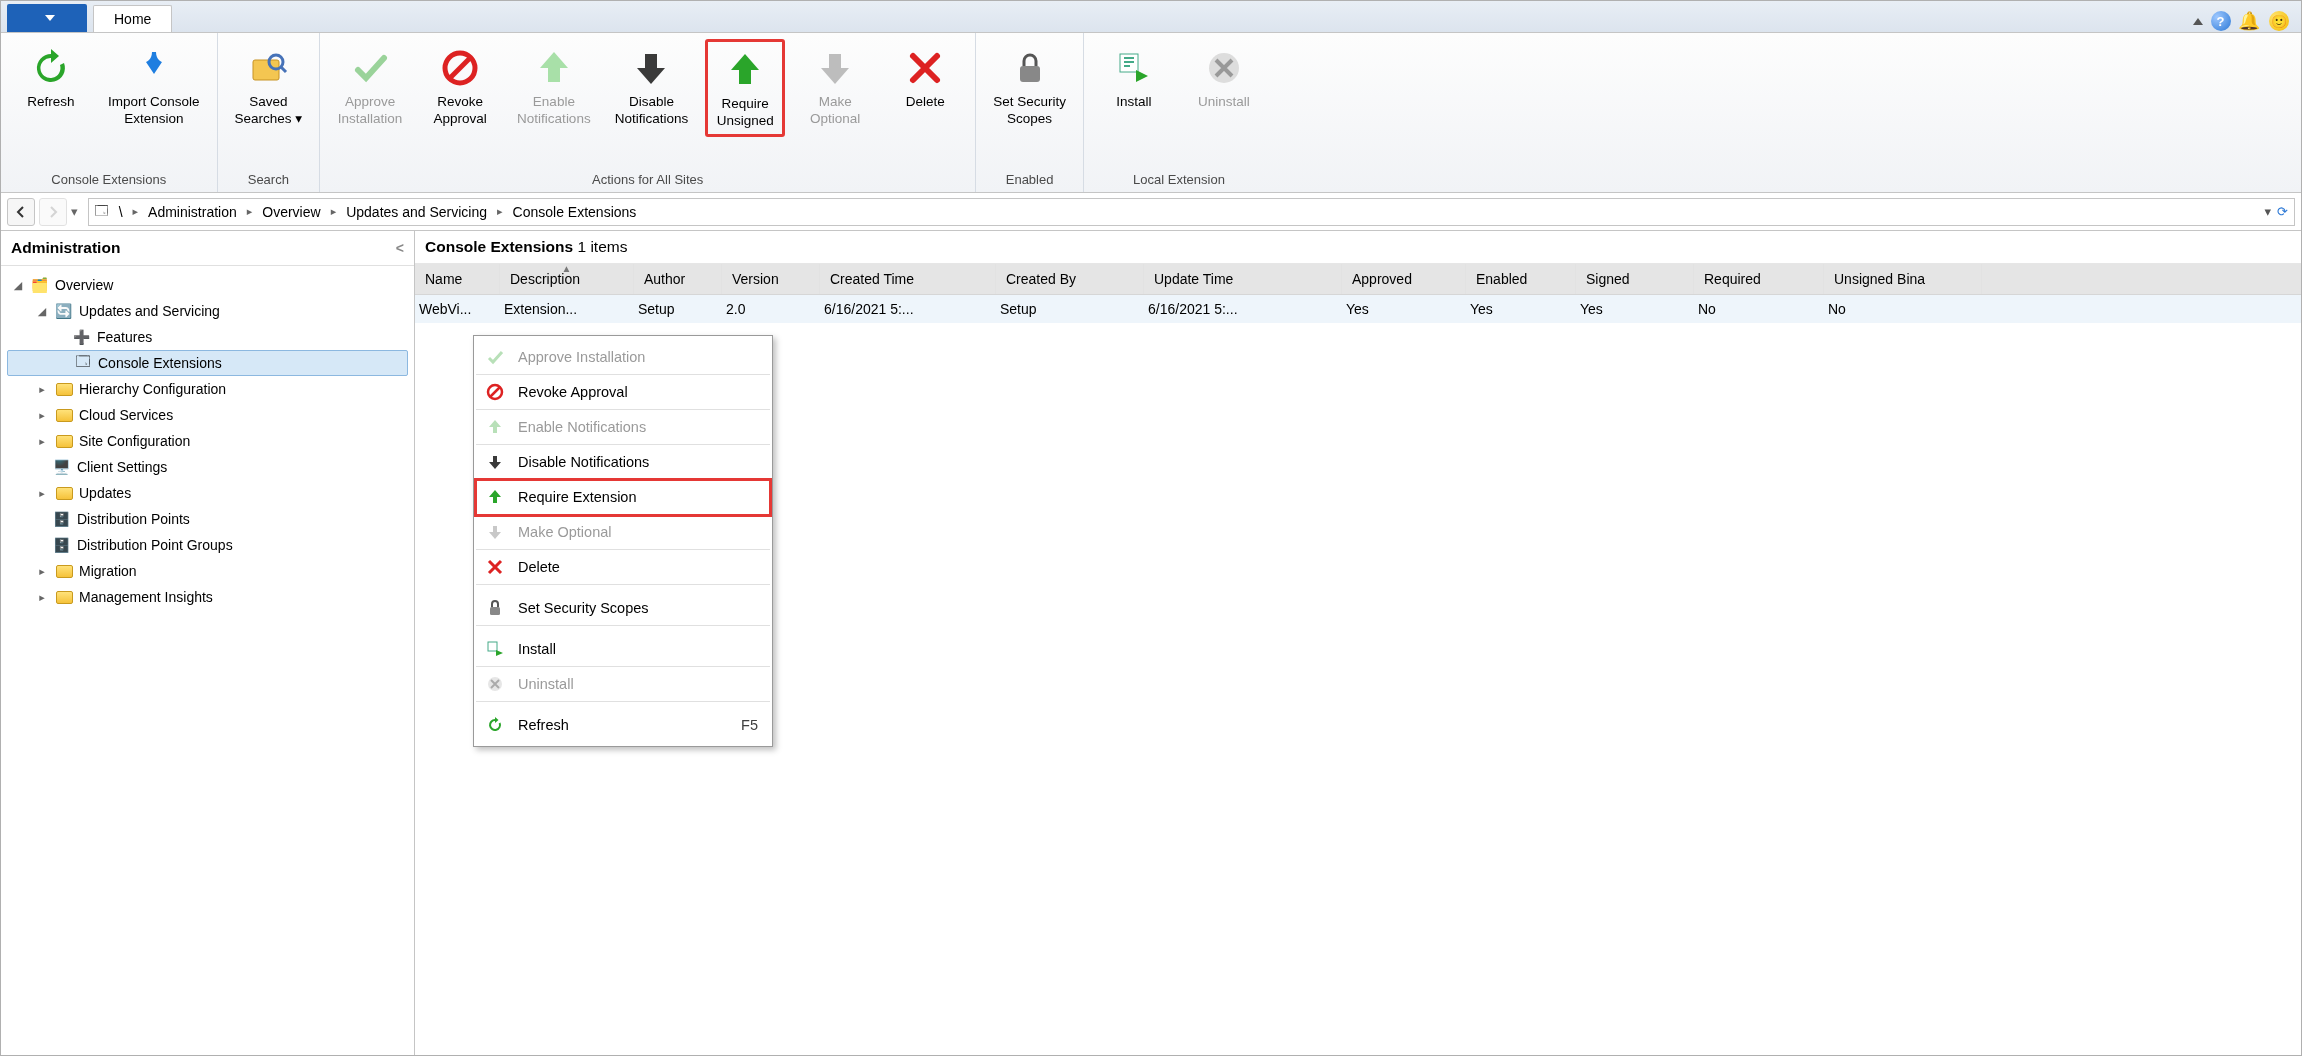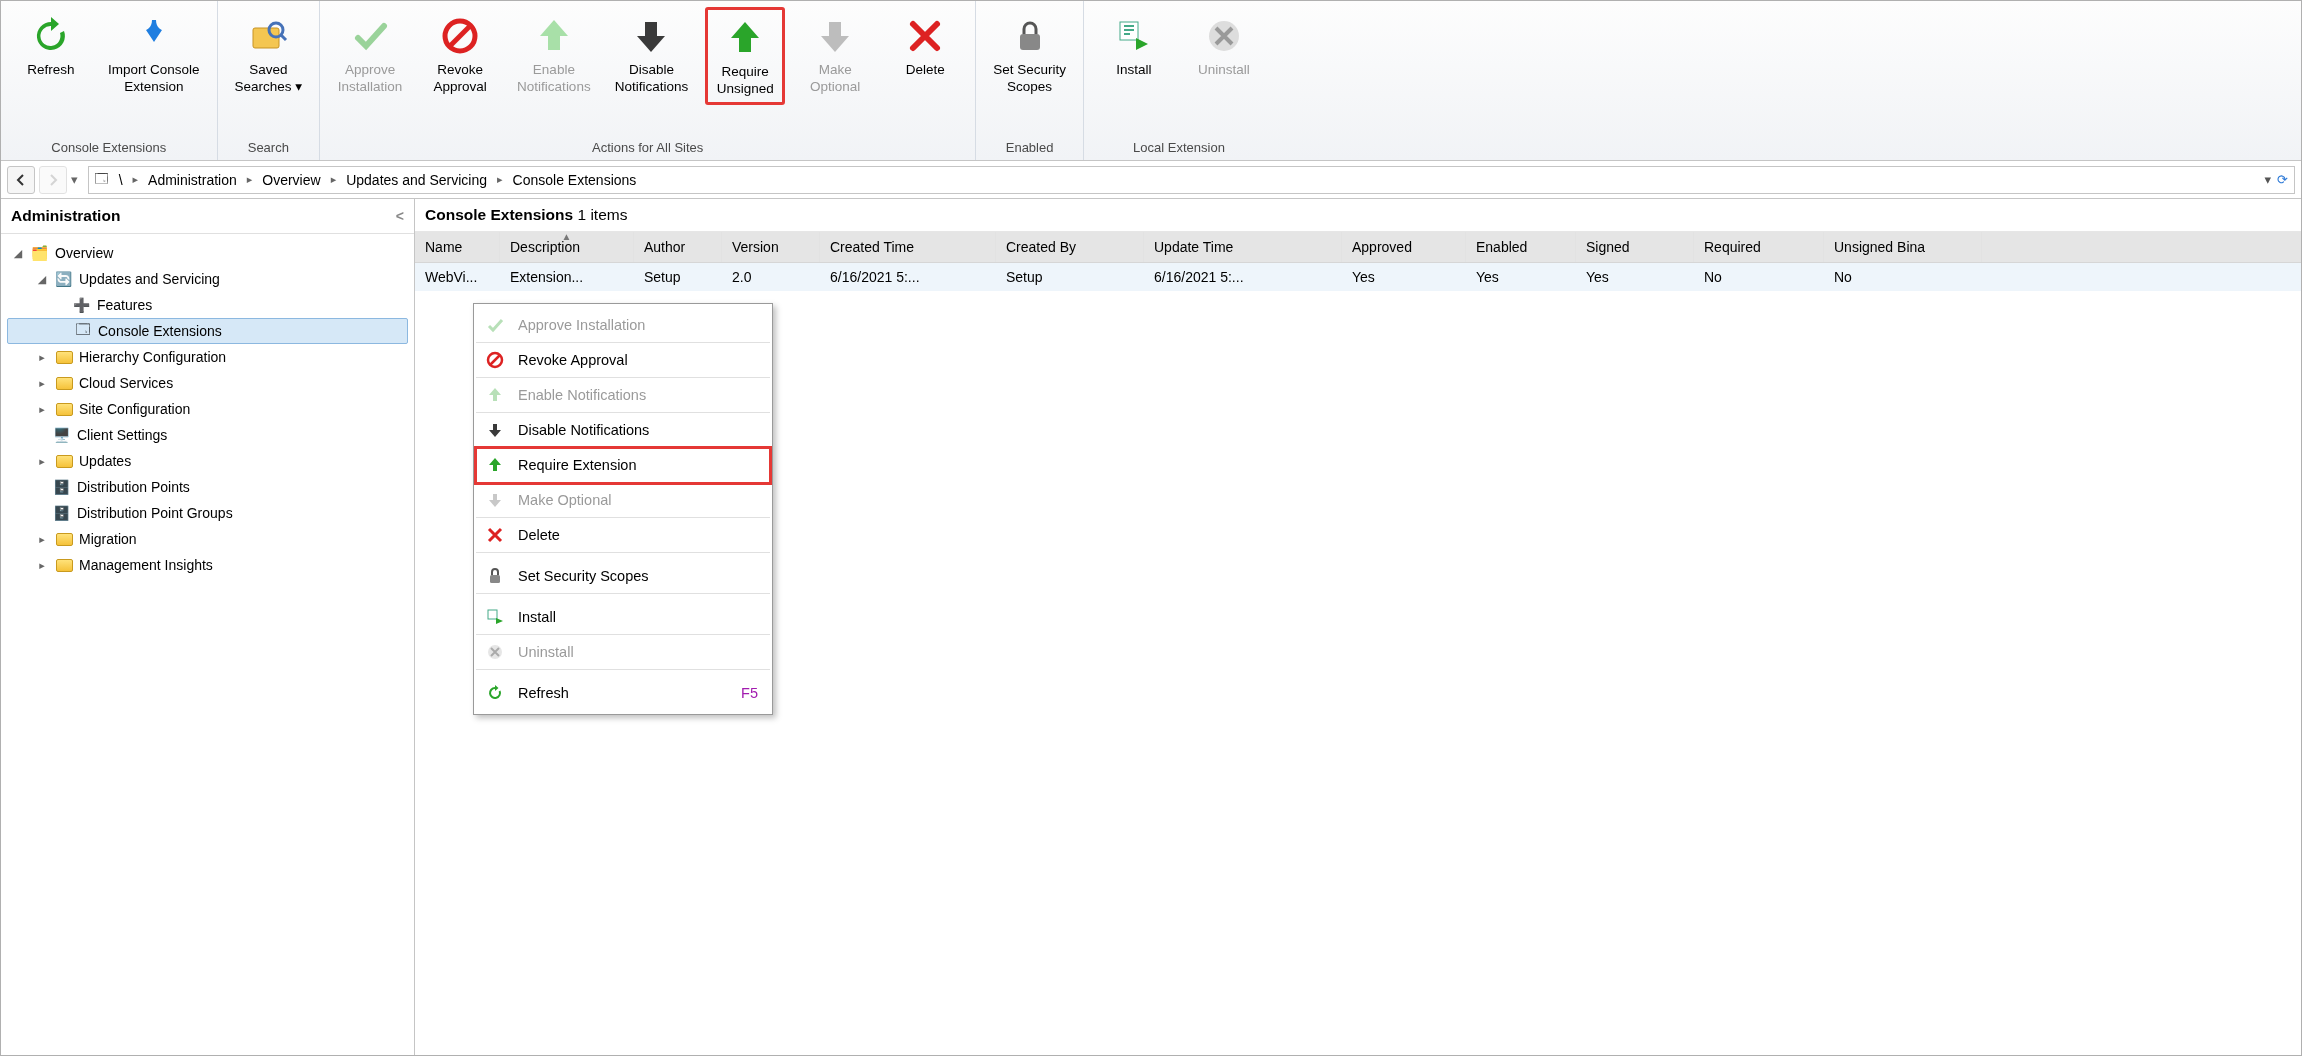--- a/index.html
+++ b/index.html
@@ -50,44 +50,54 @@
 .ticon { width: 18px; height: 18px; display: flex; align-items: center; justify-content: center; }
 .folder-ic { width: 17px; height: 13px; background: linear-gradient(#ffe27a,#f5c23a); border: 1px solid #c99a1e; border-radius: 2px; }
 
 
 .content { flex: 1; display: flex; flex-direction: column; background: #fff; position: relative; }
 .content-head { padding: 7px 10px; font-size: 15.5px; border-bottom: 1px solid #e6e6e6; }
 .content-head b { font-weight: 600; }
 .grid-head { display: flex; border-bottom: 1px solid #d6d6d6; background: #e5e5e5; font-size: 14px; }
 .gh { padding: 7px 10px; border-right: 1px solid #e2e2e2; white-space: nowrap; overflow: hidden; text-overflow: ellipsis; position: relative; }
 .grid-row { display: flex; font-size: 14px; background: #eef5fb; }
-.gc { padding: 6px 10px; border-right: 1px solid transparent; white-space: nowrap; overflow: hidden; text-overflow: ellipsis; }
+.gc { padding: 6px 4px; border-right: 1px solid transparent; white-space: nowrap; overflow: hidden; text-overflow: ellipsis; }
 
 
 .ctxmenu { position: absolute; background: #fff; border: 1px solid #9a9a9a; box-shadow: 3px 3px 6px rgba(0,0,0,.25); padding: 4px 2px; font-size: 14.5px; min-width: 300px; }
 .ctxitem { display: flex; align-items: center; padding: 6px 12px 6px 8px; gap: 12px; border-bottom: 1px solid #e0e0e0; }
 .ctxitem:last-child { border-bottom: none; }
 .ctxitem .cic { width: 22px; height: 22px; display: flex; align-items: center; justify-content: center; }
 .ctxitem.disabled { color: #9a9a9a; }
-.ctxitem .shortcut { margin-left: auto; color: #a21caf; }
+.ctxitem .shortcut { margin-left: auto; color: #404040; }
 .ctxitem.hl { outline: 3px solid #e53835; outline-offset: -1px; }
 .ctxsep { height: 6px; }
 
 
 .c-name{width:85px}.c-desc{width:134px}.c-auth{width:88px}.c-ver{width:98px}
 .c-ct{width:176px}.c-cb{width:148px}.c-ut{width:198px}.c-app{width:124px}
 .c-en{width:110px}.c-sig{width:118px}.c-req{width:130px}.c-ub{width:158px}
 
 
 </style>
 </head>
 <body>
 
 <div class="app">
 
+  <div class="tabbar">
+    <div class="appmenu"></div>
+    <div class="tab-home">Home</div>
+    <div class="tabbar-right">
+      <div class="caret-up"></div>
+      <div class="circle-icon help-ic">?</div>
+      <div class="bell-ic">🔔</div>
+      <div class="circle-icon smile-ic">🙂</div>
+    </div>
+  </div>
 
   <div class="ribbon">
     <div class="rgroup">
       <div class="rgroup-items">
         <div class="rbtn">
           <div class="ic">
               <svg width="40" height="40" viewBox="0 0 40 40">
                 <path d="M20 6a14 14 0 1 0 13 9l-4 2a10 10 0 1 1-9-7v5l8-7-8-7z" fill="#2aa52a"></path>
               </svg>
             </div>

